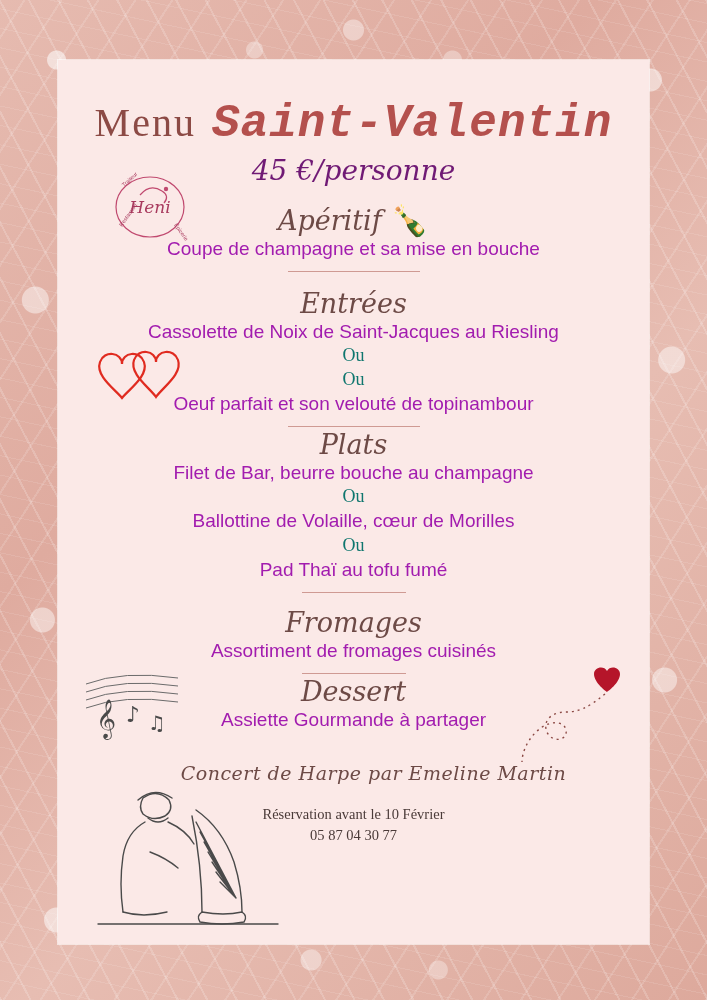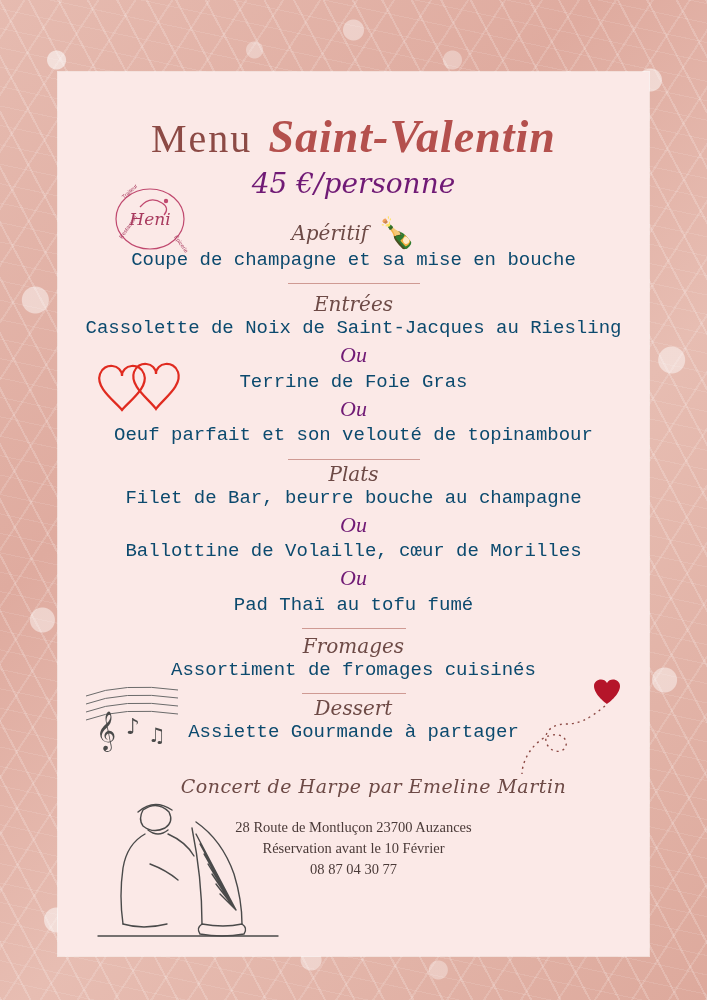--- a/index.html
+++ b/index.html
@@ -47,21 +47,21 @@
     position: absolute;
     inset: 0;
     background:
       repeating-linear-gradient(62deg, rgba(255,255,255,0.18) 0 2px, transparent 2px 26px),
       repeating-linear-gradient(-57deg, rgba(255,255,255,0.14) 0 2px, transparent 2px 31px),
       repeating-linear-gradient(12deg, rgba(255,255,255,0.10) 0 1px, transparent 1px 19px);
   }
   .card {
     position: absolute;
     left: 58px;
-    top: 72px;
+    top: 60px;
     width: 591px;
     height: 884px;
     background: #fbe9e7;
     box-shadow: 0 0 0 1px rgba(255,255,255,0.6);
     overflow: hidden;
   }
   .content {
     position: relative;
     z-index: 3;
     height: 100%;
@@ -79,21 +79,21 @@
   }
   .title-menu {
     font-size: 40px;
     color: #8c4a45;
     letter-spacing: 2px;
     font-family: "Liberation Serif", serif;
   }
   .title-valentin {
     font-size: 46px;
     color: #b4504d;
-    font-family: Liberation Serif, serif;
+    font-family: Liberation Mono, monospace;
     font-style: italic;
     font-weight: bold;
     letter-spacing: 1px;
   }
   .price {
     margin-top: 4px;
     font-size: 28px;
     font-style: italic;
     color: #701a75;
     font-family: "DejaVu Serif", serif;
@@ -104,36 +104,35 @@
     margin-top: 14px;
   }
   .section-head {
     position: relative;
     display: flex;
     align-items: center;
     justify-content: center;
     gap: 10px;
   }
   .section-title {
-    font-size: 20px;
+    font-size: 27px;
     font-style: italic;
     color: #6d4a46;
     font-family: "DejaVu Serif", serif;
   }
   .dish {
     font-size: 19px;
-    color: #0c4a6e;
+    color: #a21caf;
     line-height: 1.32;
-    font-family: Liberation Mono, monospace;
+    font-family: Liberation Sans, sans-serif;
   }
   .ou {
-    font-size: 22px;
-    color: #701a75;
+    font-size: 18px;
+    color: #0f766e;
     line-height: 1.3;
-    font-style: italic;
   }
   .divider {
     width: 132px;
     height: 1px;
     background: #cf9a93;
     margin: 10px auto 2px;
   }
   .divider.small { width: 104px; }
 
   
@@ -184,68 +183,66 @@
       <div class="section" style="margin-top:18px;">
         <div class="section-head">
           <span class="section-title">Apéritif</span>
           <span class="glasses">🍾</span>
         </div>
         <div class="dish">Coupe de champagne et sa mise en bouche</div>
       </div>
 
       <div class="divider"></div>
 
-      <div class="section" style="margin-top:8px;">
+      <div class="section" style="margin-top:16px;">
         <div class="section-head">
           <span class="section-title">Entrées</span>
         </div>
         <div class="dish">Cassolette de Noix de Saint-Jacques au Riesling</div>
         <div class="ou">Ou</div>
-        <div class="dish">Terrine de Foie Gras</div>
         <div class="ou">Ou</div>
         <div class="dish">Oeuf parfait et son velouté de topinambour</div>
       </div>
 
       <div class="divider"></div>
 
       <div class="section" style="margin-top:2px;">
         <div class="section-head">
           <span class="section-title">Plats</span>
         </div>
         <div class="dish">Filet de Bar, beurre bouche au champagne</div>
         <div class="ou">Ou</div>
         <div class="dish">Ballottine de Volaille, cœur de Morilles</div>
         <div class="ou">Ou</div>
         <div class="dish">Pad Thaï au tofu fumé</div>
       </div>
 
       <div class="divider small"></div>
 
-      <div class="section" style="margin-top:5px;">
+      <div class="section" style="margin-top:14px;">
         <div class="section-head">
           <span class="section-title">Fromages</span>
         </div>
         <div class="dish">Assortiment de fromages cuisinés</div>
       </div>
 
       <div class="divider small"></div>
 
       <div class="section" style="margin-top:2px;">
         <div class="section-head">
           <span class="section-title">Dessert</span>
         </div>
         <div class="dish">Assiette Gourmande à partager</div>
       </div>
 
       <div class="concert">Concert de Harpe par Emeline Martin</div>
 
       <div class="footer">
-        <div>28 Route de Montluçon 23700 Auzances</div>
         <div>Réservation avant le 10 Février</div>
-        <div>08 87 04 30 77</div>
+        <div>05 87 04 30 77</div>
       </div>
     </div>
 
     <svg class="logo" viewBox="0 0 100 80">
       <ellipse cx="50" cy="42" rx="34" ry="30" fill="none" stroke="#c0496f" stroke-width="1.2"></ellipse>
       <path d="M40 30 Q50 18 62 26 Q70 31 64 38" fill="none" stroke="#c0496f" stroke-width="1.2"></path>
       <circle cx="66" cy="24" r="2.2" fill="#c0496f"></circle>
       <text x="50" y="48" font-family="DejaVu Serif, serif" font-style="italic" font-size="17" fill="#a83a5e" text-anchor="middle">Heni</text>
       <text x="24" y="22" font-family="Liberation Sans, sans-serif" font-size="5.5" fill="#a83a5e" transform="rotate(-42 24 22)">Traiteur</text>
       <text x="22" y="62" font-family="Liberation Sans, sans-serif" font-size="5.5" fill="#a83a5e" transform="rotate(-55 22 62)">Restaurant</text>

